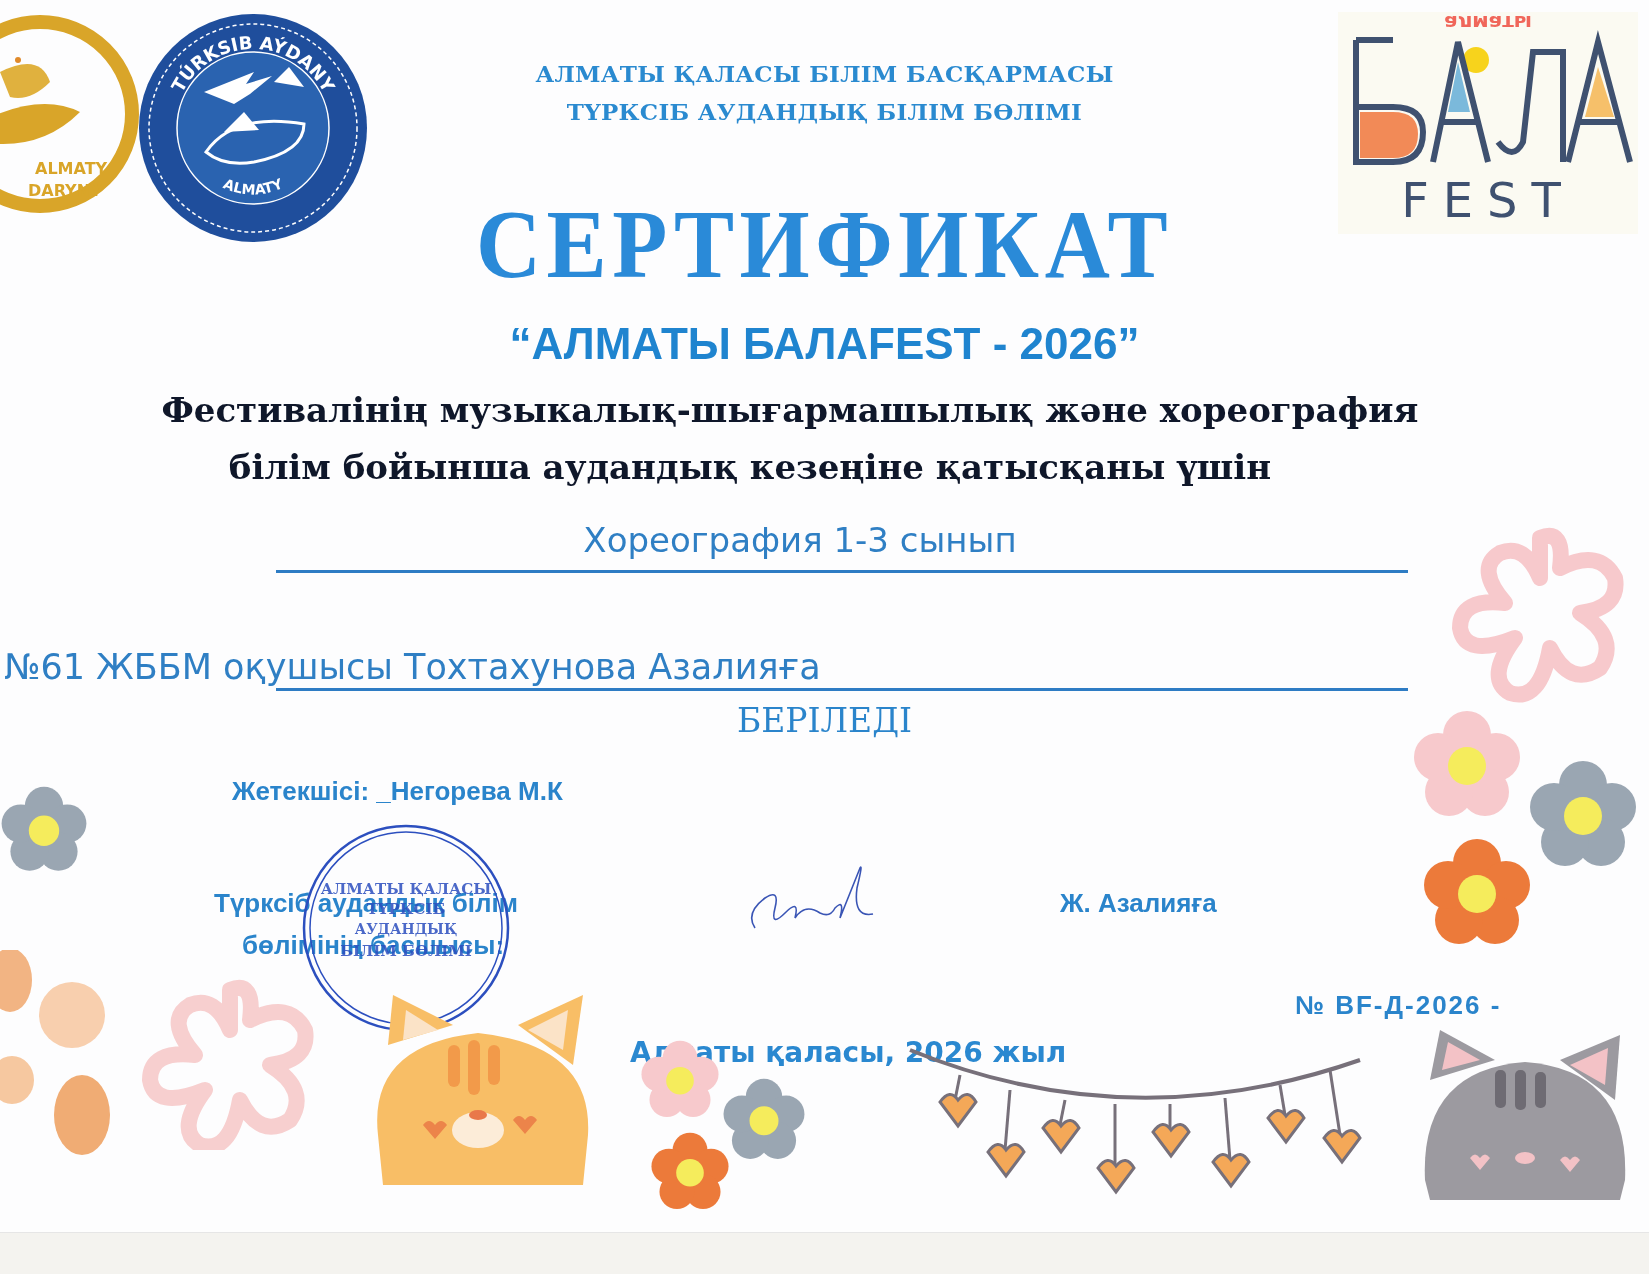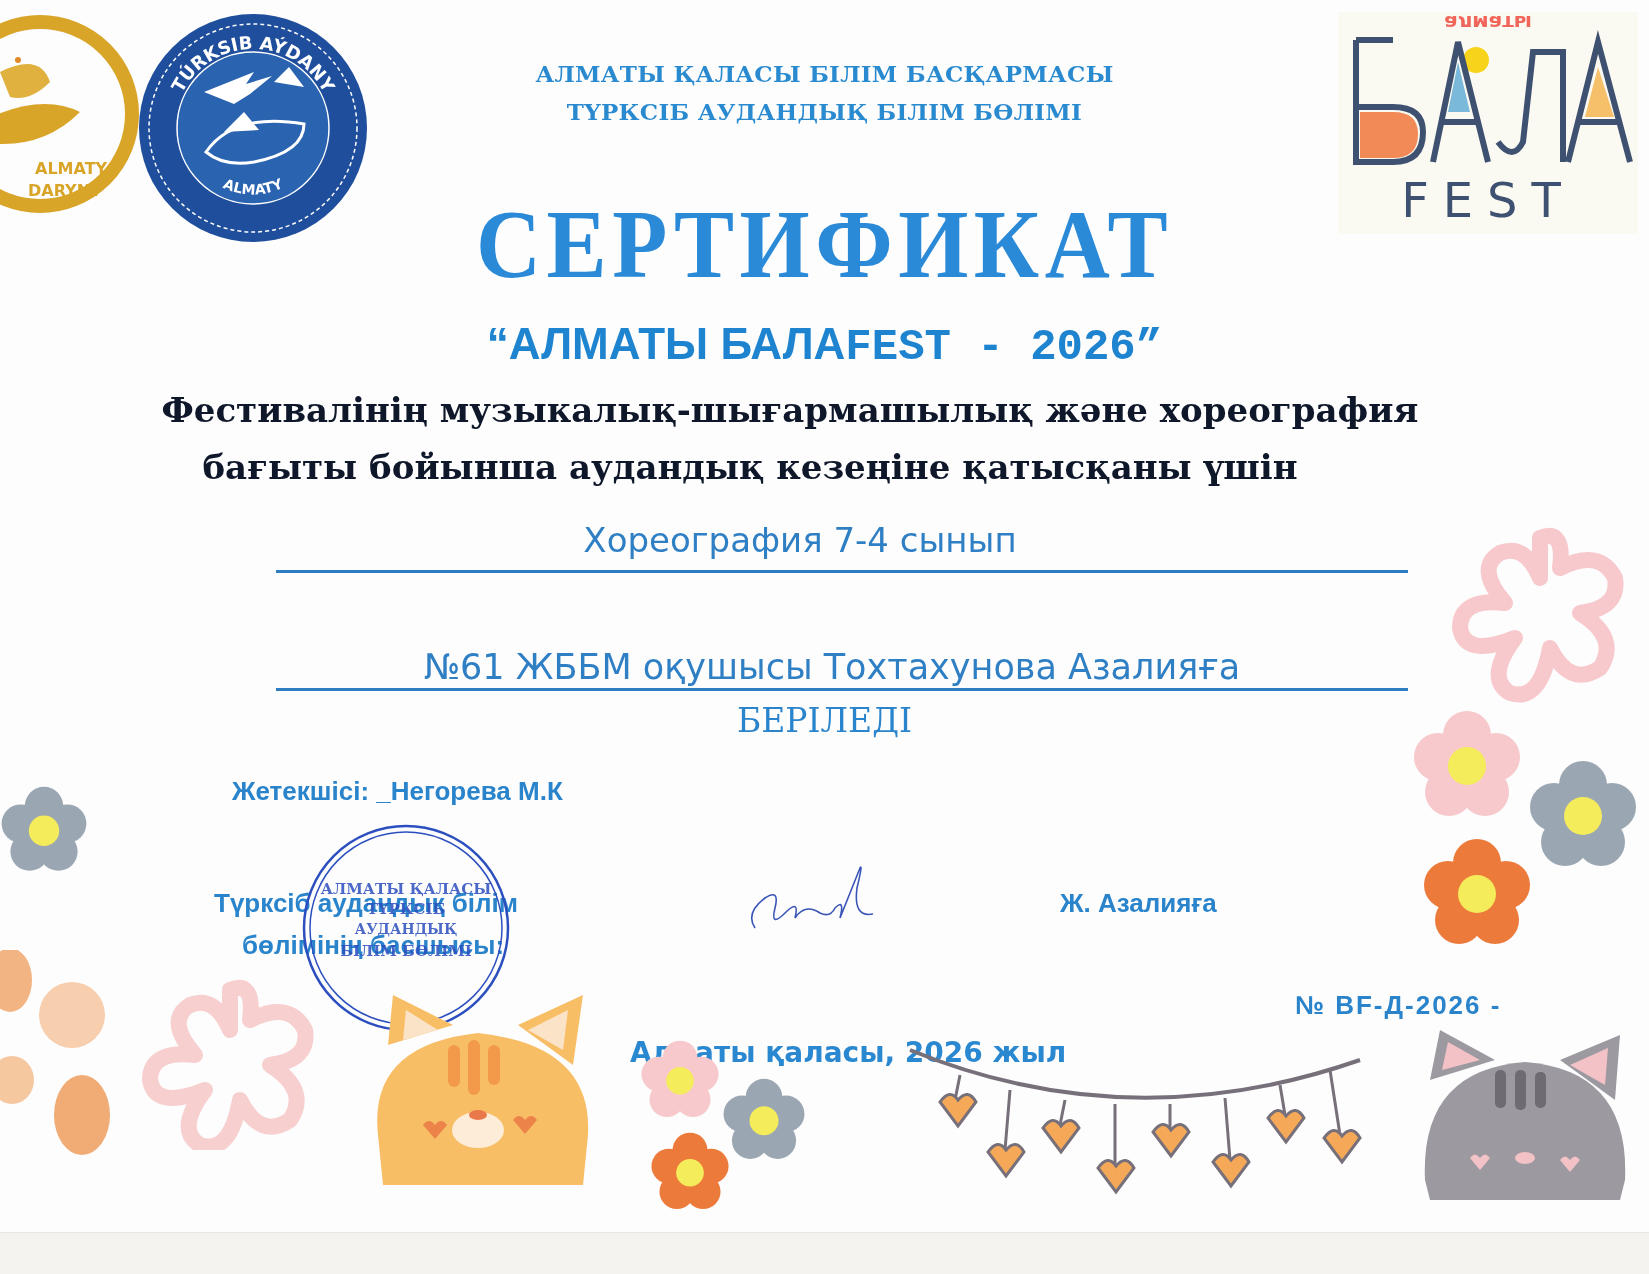--- a/index.html
+++ b/index.html
@@ -5,25 +5,25 @@
   html,body{margin:0;padding:0;}
   body{width:1649px;height:1274px;position:relative;overflow:hidden;background:#fefefe;font-family:"DejaVu Serif",serif;}
   .page{position:absolute;left:0;top:0;width:1649px;height:1230px;background:#fdfdfe;}
   .scanstrip{position:absolute;left:0;top:1232px;width:1649px;height:42px;background:#f4f3ef;border-top:1px solid #e6e6e6;}
   .abs{position:absolute;}
   .center{text-align:center;}
   .hdr{left:0;width:1649px;font-family:"DejaVu Serif",serif;font-weight:bold;font-size:23px;color:#2a8ad0;letter-spacing:0.3px;}
   .title{left:0;width:1649px;top:188px;text-align:center;font-family:"Liberation Serif",serif;font-weight:bold;font-size:98px;color:#2a8ad8;letter-spacing:6px;transform:scaleX(0.92);}
   .fest{left:0;width:1649px;top:318px;text-align:center;font-size:44px;font-weight:bold;color:#1f84cf;}
   .fest .a{font-family:Liberation Sans, sans-serif;}
-  .fest .b{font-family:Liberation Mono, monospace;margin-top:20px;}
+  .fest .b{font-family:Liberation Sans, sans-serif;margin-top:20px;}
   .desc{left:0;width:1580px;text-align:center;font-family:"DejaVu Serif",serif;font-weight:bold;font-size:34px;color:#0f172a;}
   .nom{left:0;width:1600px;top:520px;text-align:center;font-family:"DejaVu Sans",sans-serif;font-size:34px;color:#2f7fc4;}
   .line{height:3px;background:#2e7cc4;left:276px;width:1132px;}
-  .student{left:17px;width:1630px;top:647px;text-align:center;font-family:"DejaVu Sans",sans-serif;font-size:35px;color:#2f7fc4;}
+  .student{left:4px;width:1630px;top:647px;text-align:left;font-family:"DejaVu Sans",sans-serif;font-size:35px;color:#2f7fc4;}
   .given{left:0;width:1649px;top:701px;text-align:center;font-family:"DejaVu Serif",serif;font-weight:normal;font-size:33px;color:#2a84cb;}
   .label{font-family:Liberation Sans, sans-serif;font-weight:bold;font-size:26px;color:#2a84cb;}
   .city{left:630px;top:1036px;font-family:"DejaVu Sans",sans-serif;font-weight:bold;font-size:28px;color:#2a88d0;}
   .regno{left:1295px;top:990px;font-family:Liberation Sans, sans-serif;font-weight:bold;font-size:26px;color:#2a84cb;letter-spacing:2px;}
 </style>
 </head>
 <body>
 
 <div class="page">
 
@@ -69,23 +69,23 @@
   <div class="abs hdr center" style="top:98px">ТҮРКСІБ АУДАНДЫҚ БІЛІМ БӨЛІМІ</div>
   <div class="abs hdr center" style="top:60px">АЛМАТЫ ҚАЛАСЫ БІЛІМ БАСҚАРМАСЫ</div>
 
   <div class="abs title">СЕРТИФИКАТ</div>
 
   <div class="abs fest">
     <span class="a">“АЛМАТЫ БАЛА</span><span class="b">FEST - 2026”</span>
   </div>
 
   <div class="abs desc" style="top:390px">Фестивалінің музыкалық-шығармашылық және хореография</div>
-  <div class="abs desc" style="top:447px;width:1500px">бағыты бойынша аудандық кезеңіне қатысқаны үшін</div>
-
-  <div class="abs nom">Хореография  7-4  сынып</div>
+  <div class="abs desc" style="top:447px;width:1500px">білім бойынша аудандық кезеңіне қатысқаны үшін</div>
+
+  <div class="abs nom">Хореография  1-3  сынып</div>
   <div class="abs line" style="top:570px"></div>
 
   <div class="abs student">№61 ЖББМ оқушысы  Тохтахунова Азалияға</div>
   <div class="abs line" style="top:688px"></div>
 
   <div class="abs given">БЕРІЛЕДІ</div>
 
   <div class="abs label" style="left:232px;top:776px">
     <span>Жетекшісі:</span>
     <span>_Негорева М.К</span>

